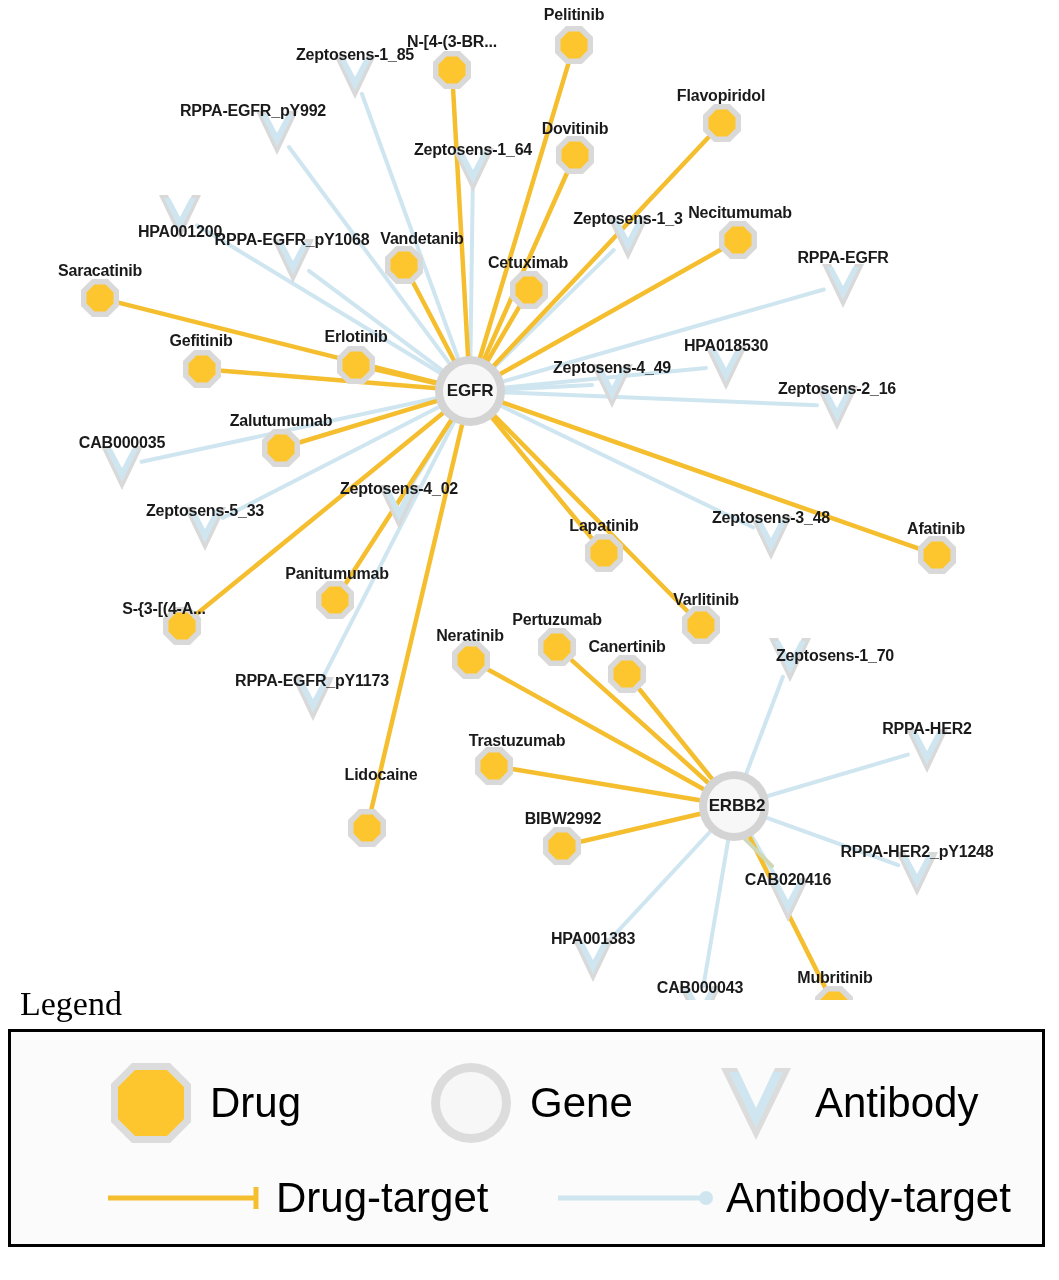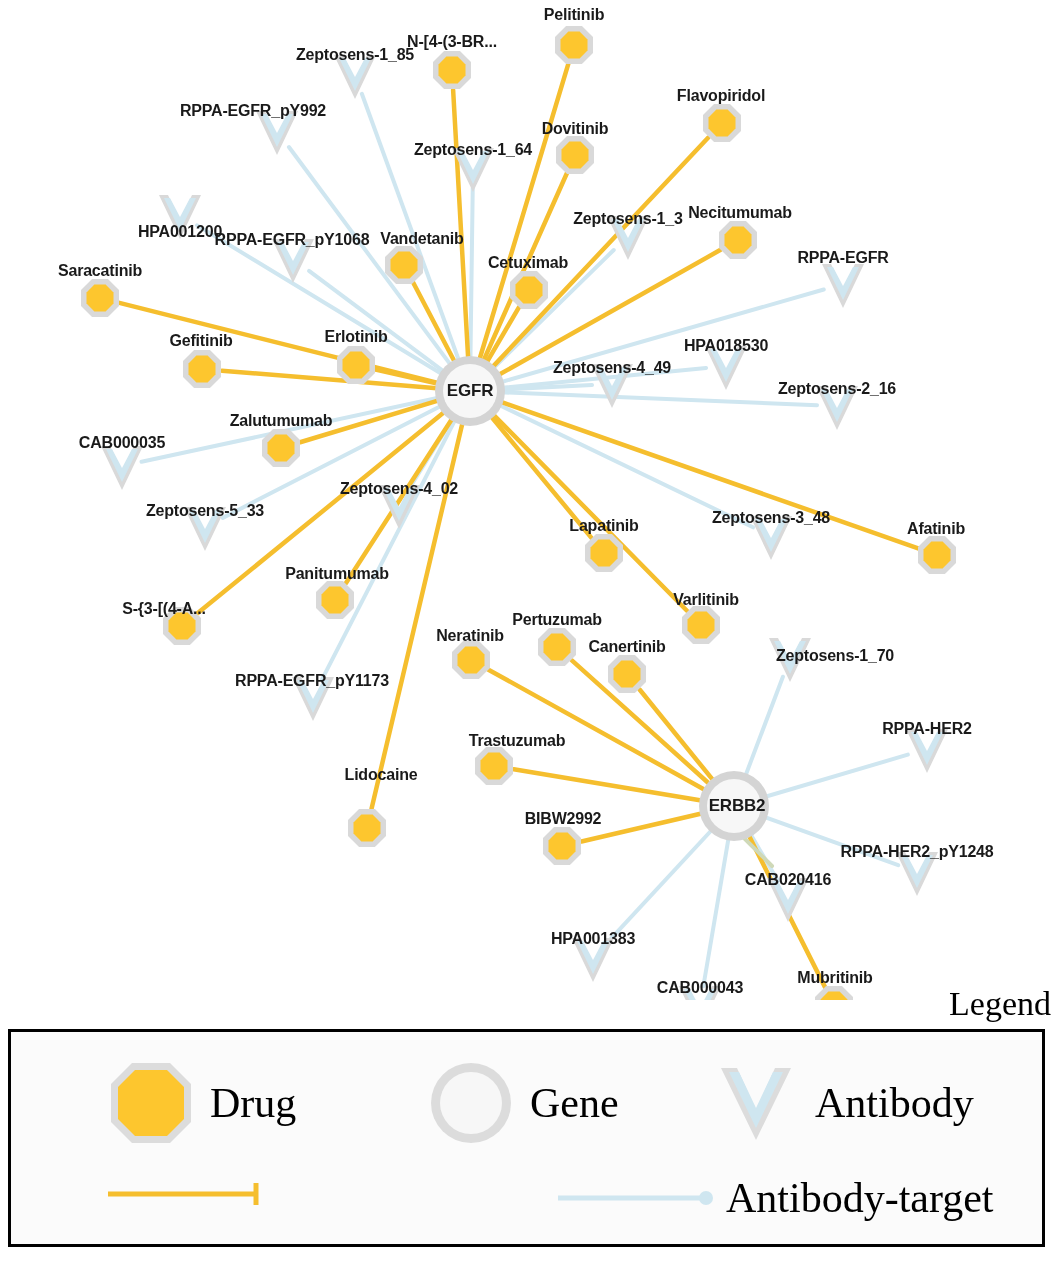--- a/index.html
+++ b/index.html
@@ -44,21 +44,20 @@
     left: 8px;
     top: 985px;
     width: 1043px;
   }
   #legend-title {
     font-family: "Liberation Serif", serif;
     font-size: 34px;
     color: #000;
     margin: 0 0 6px 12px;
     font-weight: normal;
-    text-align: right;
   }
   #legend-box {
     border: 3px solid #000;
     background: #fbfbfb;
     width: 1037px;
     height: 218px;
     box-sizing: border-box;
     position: relative;
   }
   .legend-row1 {
@@ -68,21 +67,21 @@
     width: 100%;
     height: 110px;
   }
   .legend-item {
     position: absolute;
     display: flex;
     align-items: center;
     gap: 14px;
   }
   .legend-text {
-    font-family: Liberation Serif, serif;
+    font-family: Liberation Sans, sans-serif;
     font-size: 42px;
     color: #000;
     line-height: 1;
   }
   .legend-row2 {
     position: absolute;
     top: 140px;
     left: 0;
     width: 100%;
     height: 70px;
@@ -419,20 +418,21 @@
         </div>
 
       </div>
       <div class="legend-row2">
 
         <div class="legend-edge-item" style="left:95px; top:5px;">
           <svg width="160" height="34" viewBox="0 0 160 34">
             <line x1="2" y1="17" x2="150" y2="17" stroke="#F5BE2E" stroke-width="5"></line>
             <line x1="150" y1="6" x2="150" y2="28" stroke="#F5BE2E" stroke-width="5"></line>
           </svg>
+          <span class="legend-text">Drug-target</span>
         </div>
 
         <div class="legend-edge-item" style="left:545px; top:5px;">
           <svg width="160" height="34" viewBox="0 0 160 34">
             <line x1="2" y1="17" x2="146" y2="17" stroke="#cfe6f0" stroke-width="5"></line>
             <circle cx="150" cy="17" r="7" fill="#cfe6f0"></circle>
           </svg>
           <span class="legend-text">Antibody-target</span>
         </div>
 

